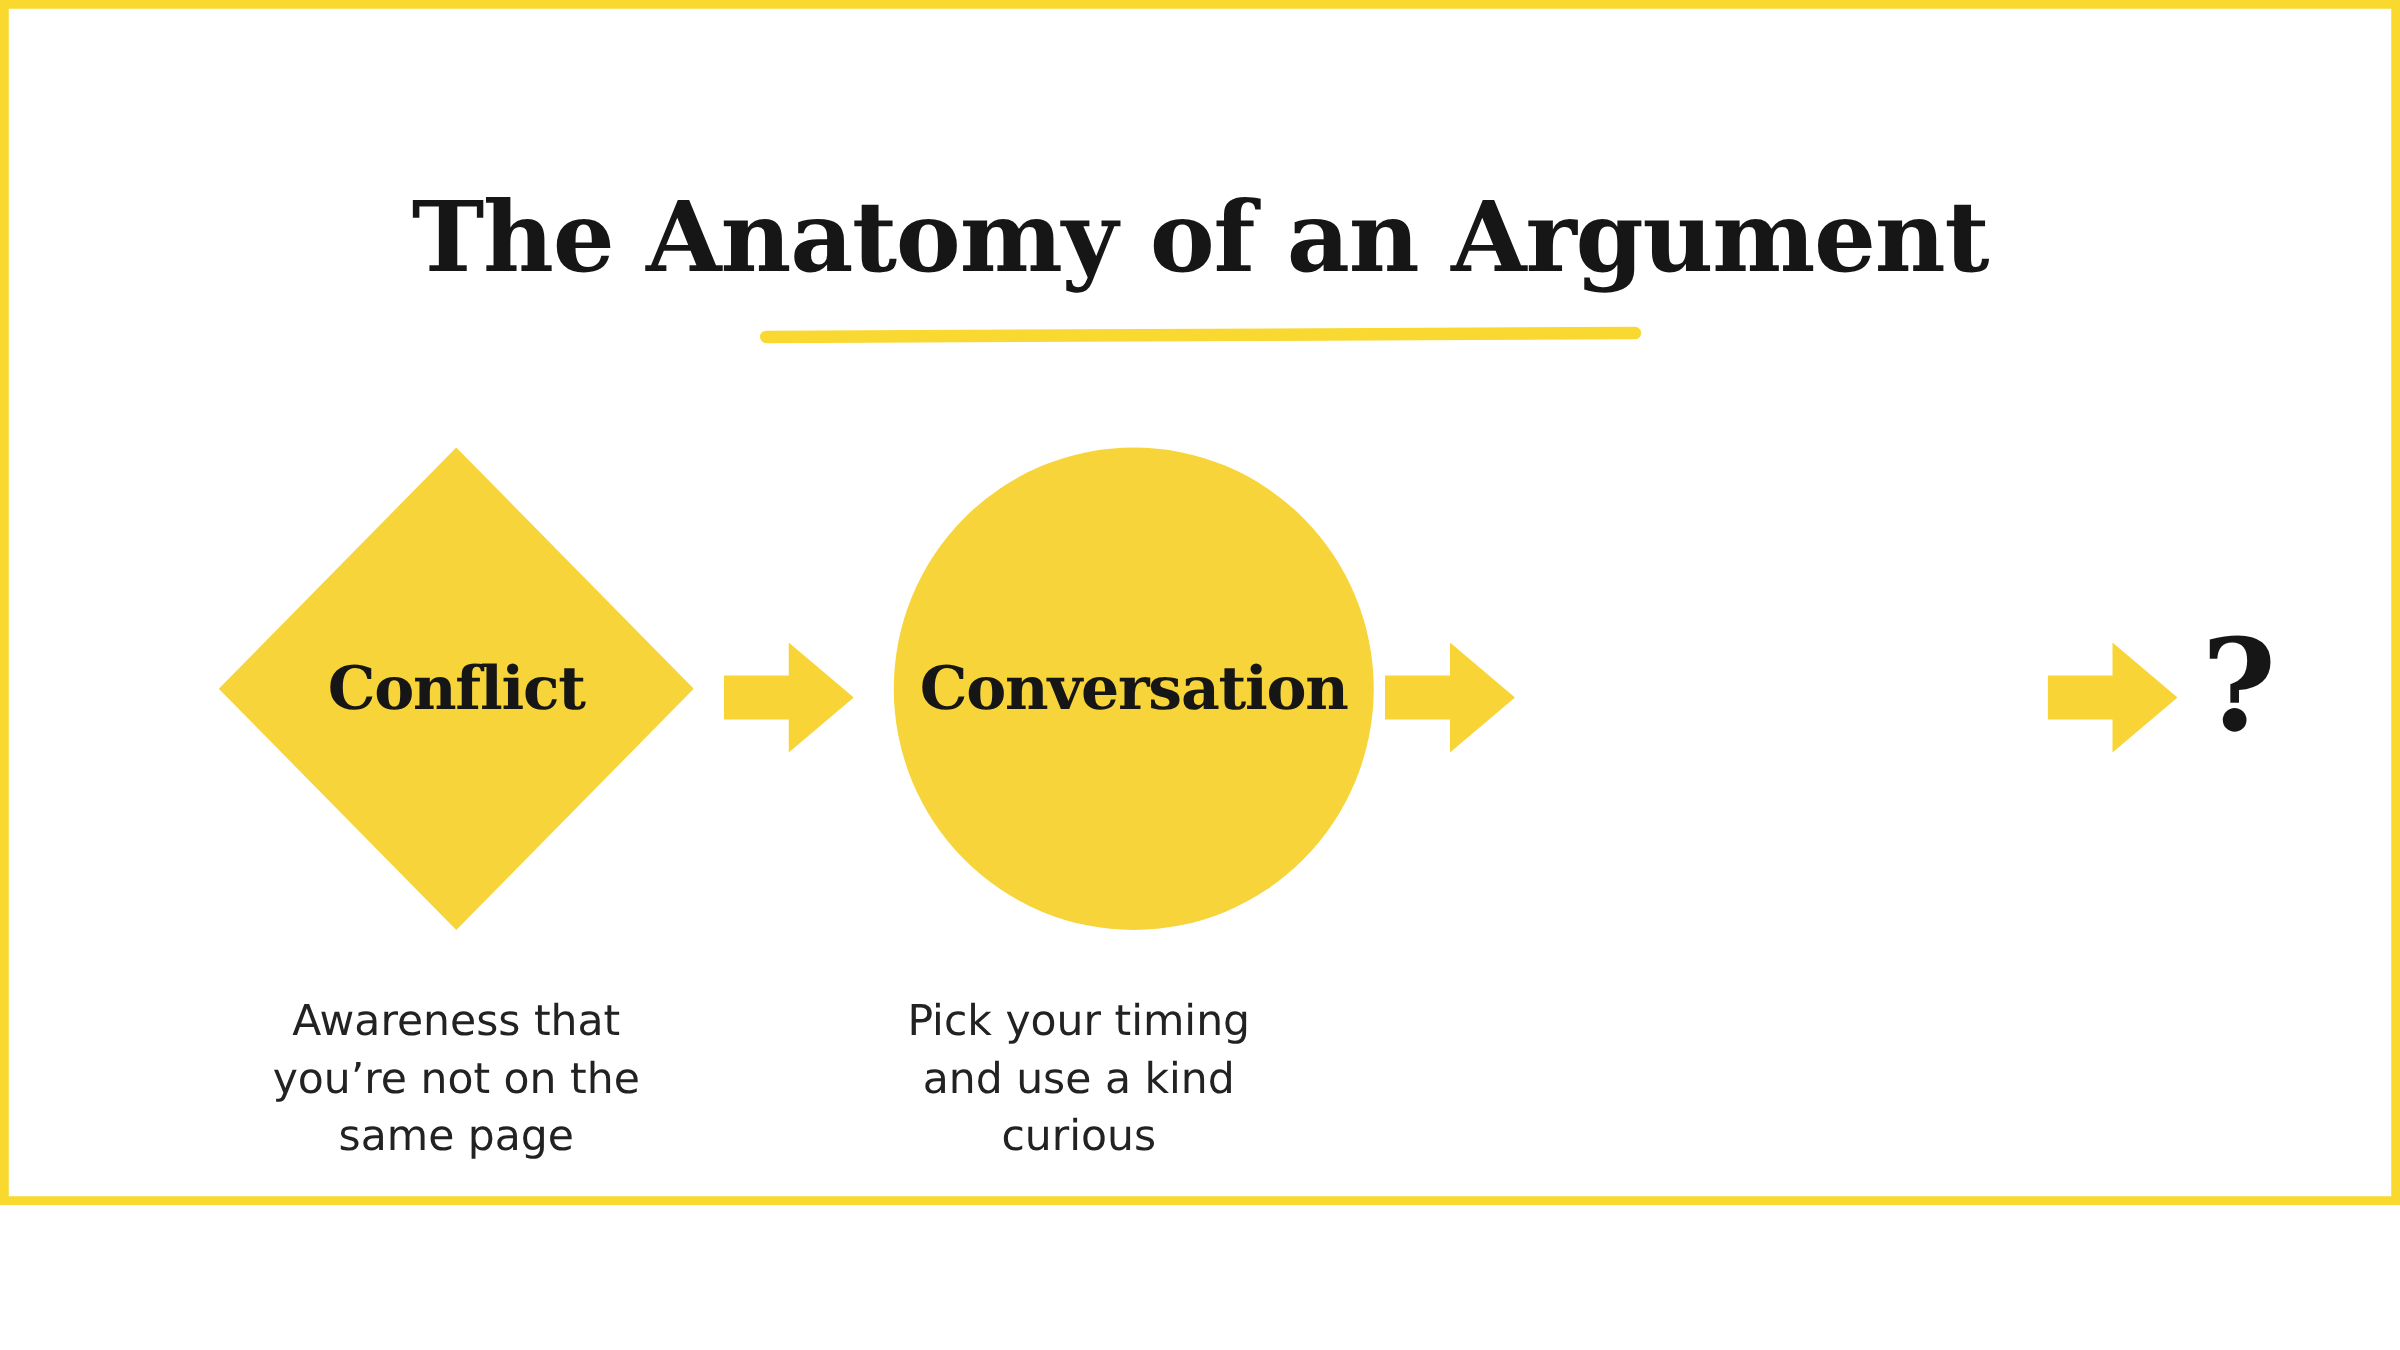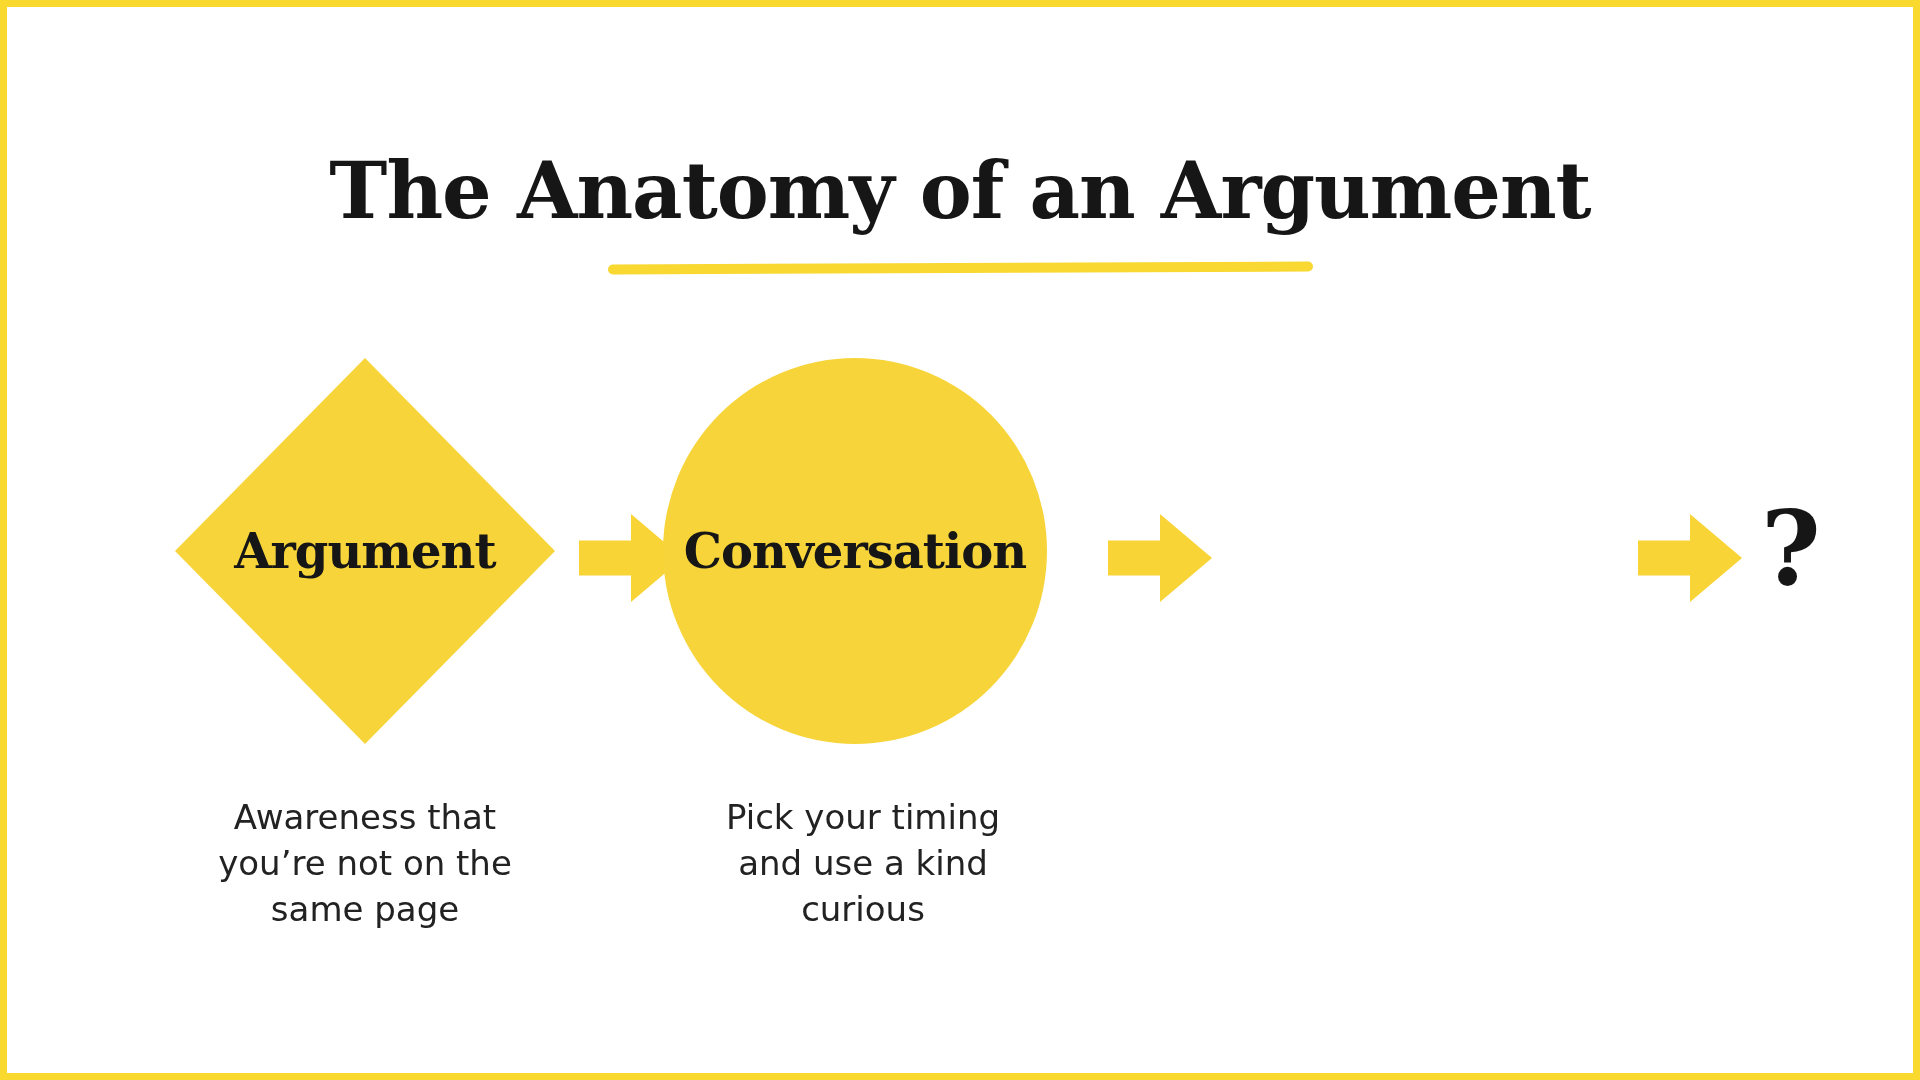--- a/index.html
+++ b/index.html
@@ -3,21 +3,21 @@
 <meta charset="utf-8">
 <style>
   html, body {
     margin: 0;
     padding: 0;
     background: #ffffff;
   }
   .canvas {
     position: relative;
     width: 1920px;
-    height: 1080px;
+    height: 964px;
     box-sizing: border-box;
     background: #ffffff;
     border: 7px solid var(--frame-yellow, #F9D92E);
     overflow: hidden;
     font-family: "DejaVu Sans", "Liberation Sans", sans-serif;
   }
 
   
   .title {
     position: absolute;
@@ -59,21 +59,21 @@
     color: var(--text-black, #161616);
     white-space: nowrap;
   }
   .shape.diamond {
     left: 168px; top: 351px;
     width: 380px; height: 386px;
     background: var(--shape-yellow, #F7D53A);
     clip-path: polygon(50% 0%, 100% 50%, 50% 100%, 0% 50%);
   }
   .shape.circle {
-    left: 656px; top: 351px;
+    left: 708px; top: 351px;
     width: 384px; height: 386px;
     background: var(--shape-yellow, #F7D53A);
     border-radius: 50%;
   }
   .shape.square {
     left: 1227px; top: 351px;
     width: 383px; height: 384px;
     background: var(--square-yellow, #FAE163);
   }
 
@@ -123,21 +123,21 @@
 </style>
 </head>
 <body>
 
 <div class="canvas">
 
   <h1 class="title">The Anatomy of an Argument</h1>
   <div class="title-underline"></div>
 
   <div class="shape diamond">
-    <span class="shape-label">Argument</span>
+    <span class="shape-label">Conflict</span>
   </div>
 
   <div class="arrow arrow-1"></div>
 
   <div class="shape circle">
     <span class="shape-label">Conversation</span>
   </div>
 
   <div class="arrow arrow-2"></div>
 

